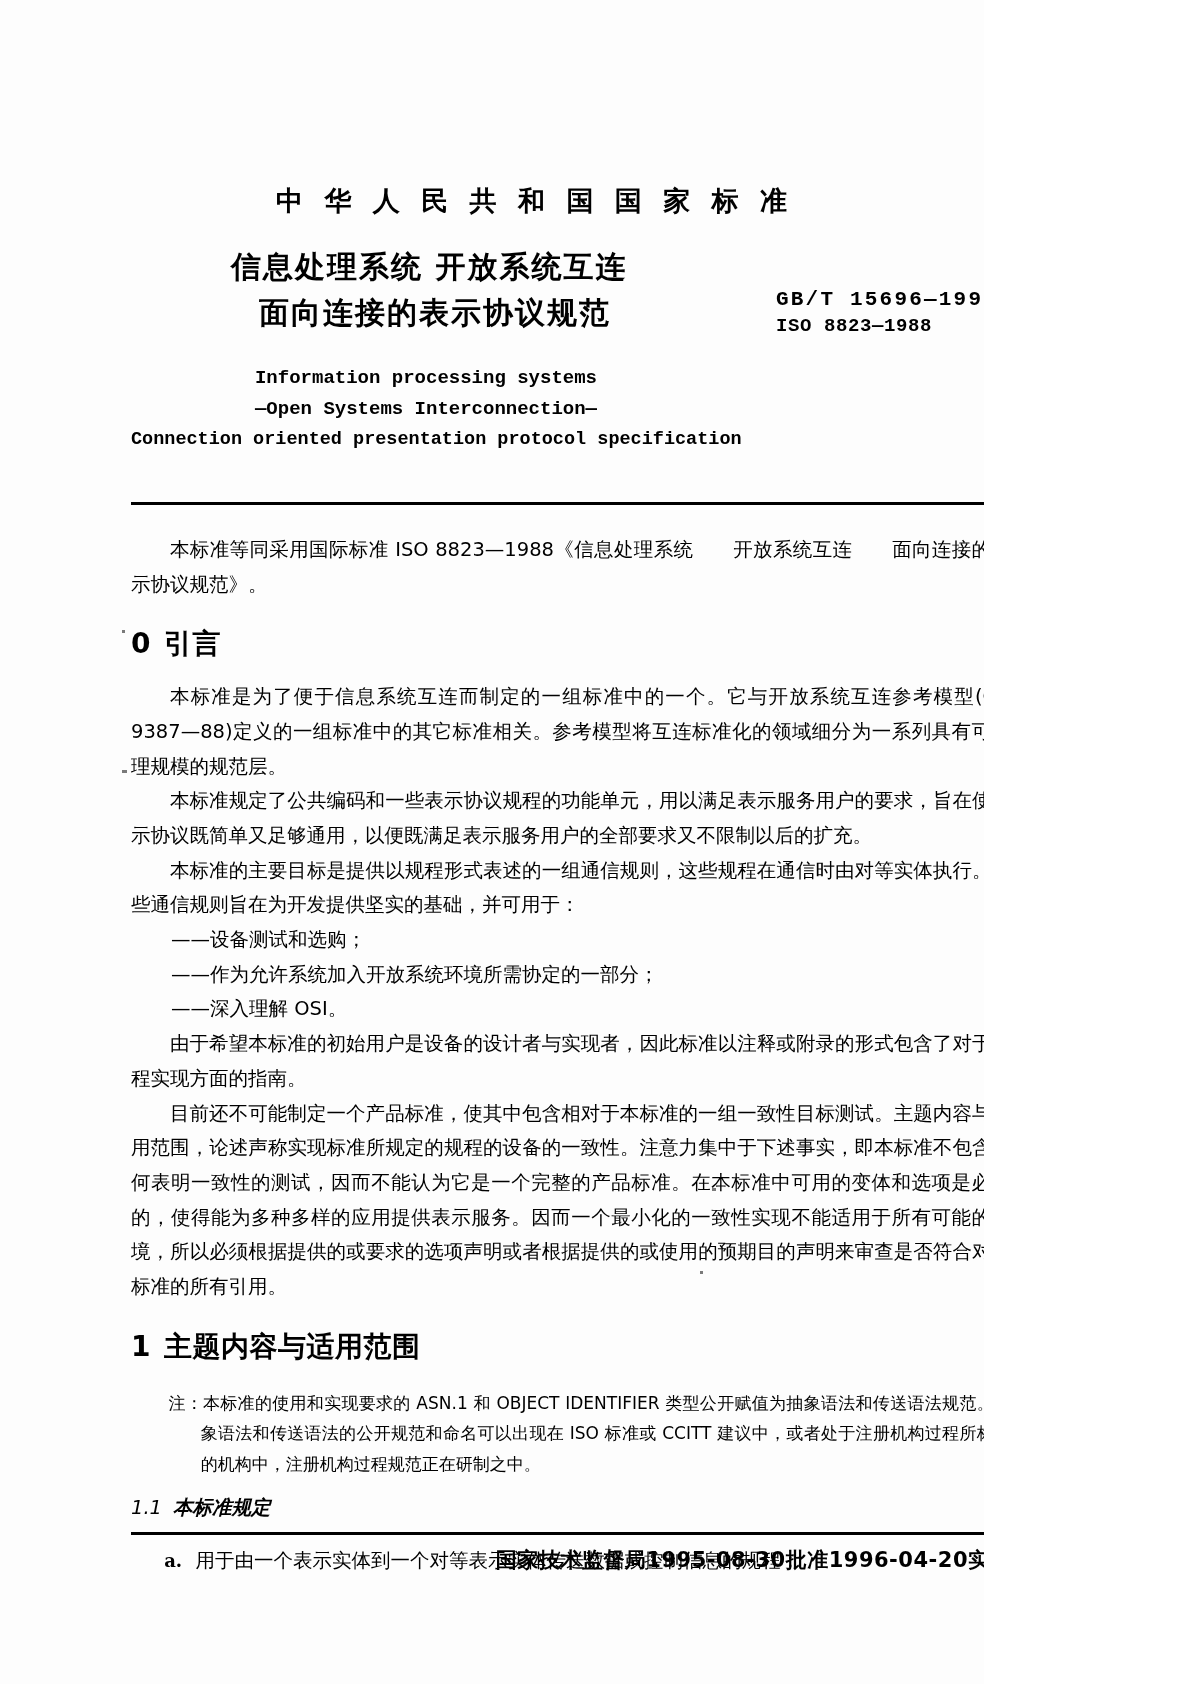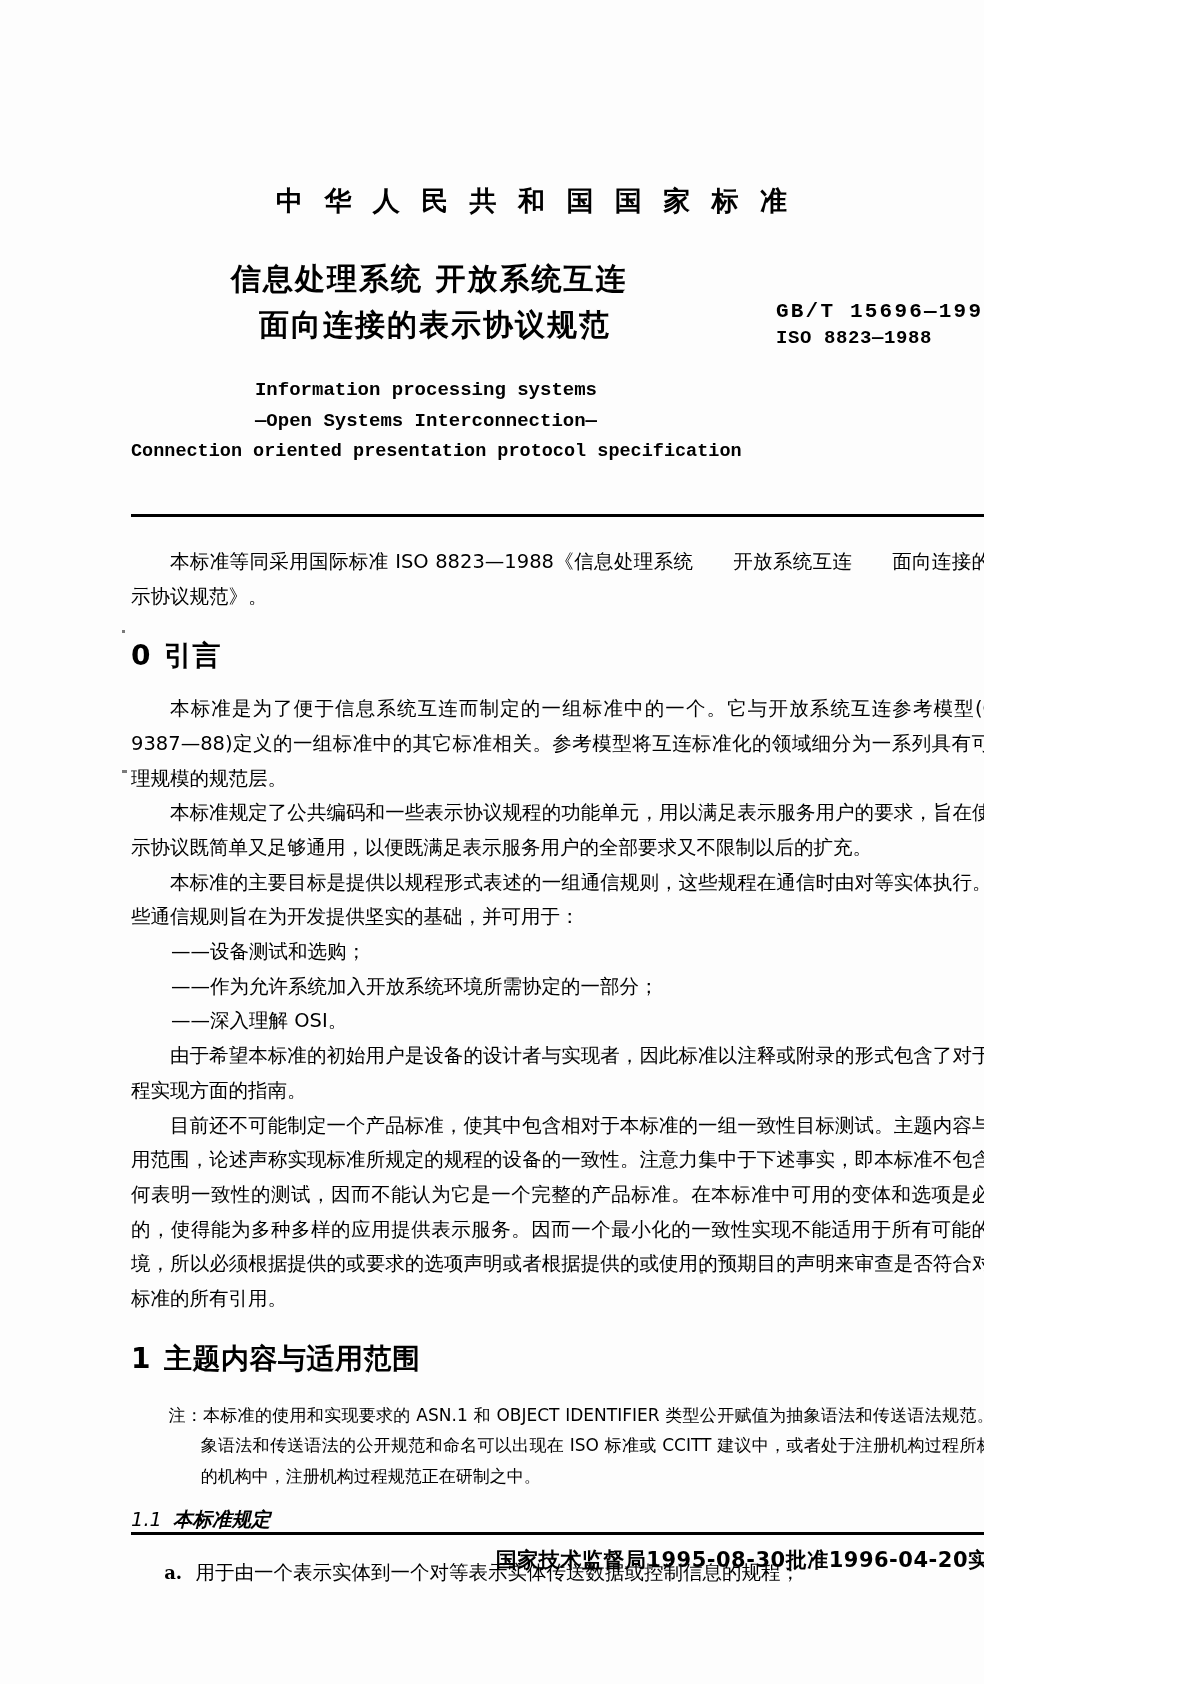--- a/index.html
+++ b/index.html
@@ -37,21 +37,21 @@
   .nat-standard-line {
     margin-top: 186px;
     margin-left: 145px;
     font-weight: bold;
     font-size: 27px;
     letter-spacing: 6px;
     line-height: 1.1;
     font-family: "DejaVu Sans", "Liberation Sans", sans-serif;
   }
   .title-block {
-    margin-top: 40px;
+    margin-top: 28px;
     position: relative;
   }
   .cn-title-1, .cn-title-2 {
     font-weight: bold;
     font-size: 30px;
     letter-spacing: 2px;
     line-height: 1.55;
     margin-left: 100px;
   }
   .cn-title-2 {

